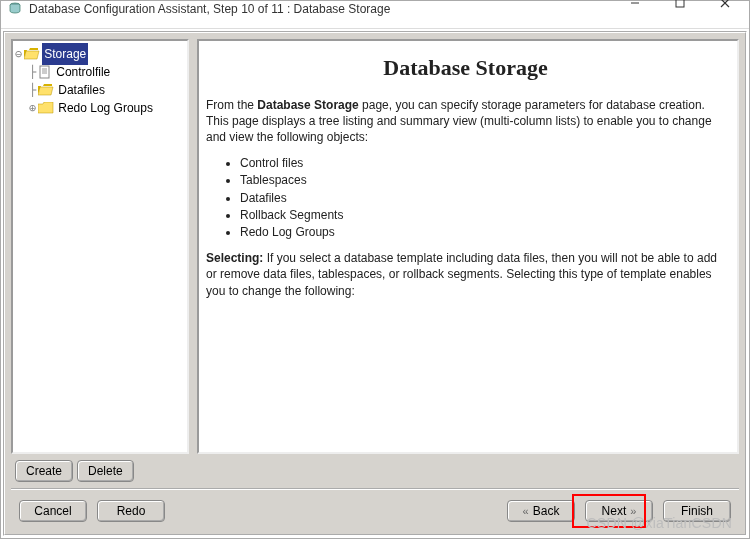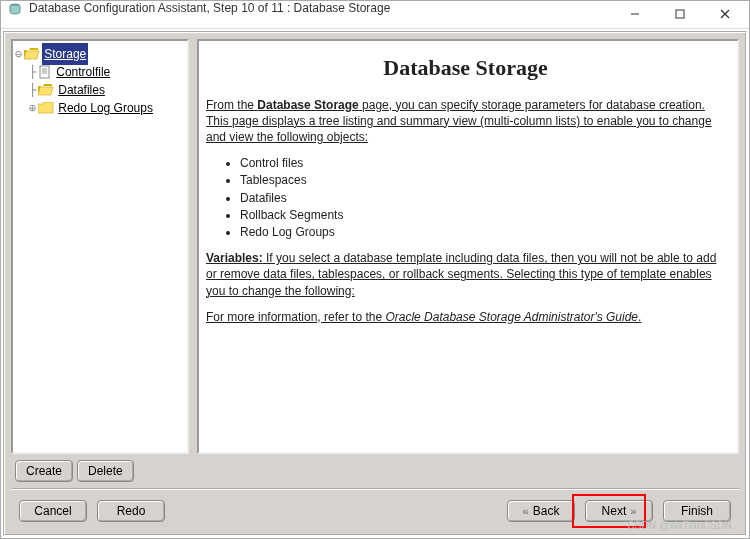--- a/index.html
+++ b/index.html
@@ -14,22 +14,22 @@
     width: 750px;
     height: 539px;
     background: #fff;
     border: 1px solid #aaa;
     display: flex;
     flex-direction: column;
   }
   .titlebar {
     height: 28px;
     display: flex;
-    align-items: flex-start;
-    padding: 0 2px 0 6px;
+    align-items: flex-end;
+    padding: 0 2px 12px 6px;
     border-bottom: 1px solid #ddd;
     font-size: 12px;
     color: #333;
   }
   .titlebar .app-icon {
     width: 16px; height: 16px; margin-right: 6px;
     display:inline-flex;align-items:center;justify-content:center;
   }
   .titlebar .title { flex:1; }
   .win-controls { display:flex; }
@@ -52,42 +52,42 @@
     width: 178px;
     background:#fff;
     border: 2px inset #eee;
     padding:4px 2px;
     font-size:12px;
     overflow:auto;
   }
   .tree-item { display:flex; align-items:center; height:18px; gap:2px; }
   .tree-item .line { color:#888; font-family:monospace; white-space:pre; }
   .tree-item .folder-icon svg { display:block; }
-  .tree-item .label { padding:4px 2px;text-decoration:underline; }
+  .tree-item .label { padding:4px 2px; }
   .tree-item.selected .label { background:#2a3b8f; color:#fff; }
   .desc-pane {
     flex:1;
     background:#fff;
     border:2px inset #eee;
     padding: 6px 12px 10px 7px;
     overflow:auto;
     font-size:12px;
     color:#222;
     line-height:1.35;
   }
   .desc-pane h1 {
     text-align:center;
     font-family: Georgia, 'Times New Roman', serif;
     font-weight:bold;
     font-size:22px;
     margin: 6px 0 14px 0;
   }
   .desc-pane ul { margin:6px 0 10px 0; padding-left:34px; }
   .desc-pane li { margin:1px 0; }
-  .desc-pane p { margin: 6px 0 10px 0; text-decoration: underline; }
+  .desc-pane p { margin: 6px 0 10px 0; }
   .mid-row {
     display:flex; justify-content:space-between; align-items:center;
     padding:6px 4px 2px 4px;
   }
   .btn {
     background:#d6d3ce;
     border:1px solid #888;
     border-radius:4px;
     padding:3px 10px;
     font-size:12px;
@@ -104,21 +104,21 @@
     align-items:center;
   }
   .footer .left-group, .footer .right-group { display:flex; gap:10px; align-items:center;}
   .nav-btn { min-width:68px; text-align:center; display:inline-flex;align-items:center;justify-content:center;gap:4px;}
   .highlight-box {
     position:absolute;
     border:2px solid red;
     pointer-events:none;
   }
   .chev { font-size:11px; color:#666; }
-  .watermark { position:absolute; right:18px; bottom:8px; color:#bdbdbd; font-size:10px; pointer-events:none; letter-spacing:0.2px;}
+  .watermark { position:absolute; right:18px; bottom:8px; color:#bdbdbd; font-size:14px; pointer-events:none; letter-spacing:0.2px;}
   .wrap { position:relative; width:750px; height:539px; }
 </style>
 </head>
 <body>
 
 <div class="wrap">
 <div class="window">
 
   <div class="titlebar">
     <span class="app-icon">
@@ -200,24 +200,21 @@
           <span>From the </span><b>Database Storage</b><span> page, you can specify storage parameters for database creation. This page displays a tree listing and summary view (multi-column lists) to enable you to change and view the following objects:</span>
         </p>
         <ul>
           <li>Control files</li>
           <li>Tablespaces</li>
           <li>Datafiles</li>
           <li>Rollback Segments</li>
           <li>Redo Log Groups</li>
         </ul>
         <p>
-          <b>Variables:</b><span> If you select a database template including data files, then you will not be able to add or remove data files, tablespaces, or rollback segments. Selecting this type of template enables you to change the following:</span>
-        </p>
-        <p>
-          <span>For more information, refer to the </span><i>Oracle Database Storage Administrator's Guide</i><span>.</span>
+          <b>Selecting:</b><span> If you select a database template including data files, then you will not be able to add or remove data files, tablespaces, or rollback segments. Selecting this type of template enables you to change the following:</span>
         </p>
       </div>
     </div>
 
     <div class="mid-row">
       <div class="left-group" style="display:flex;gap:4px">
         <button class="btn">Create</button>
         <button class="btn">Delete</button>
       </div>
     </div>

